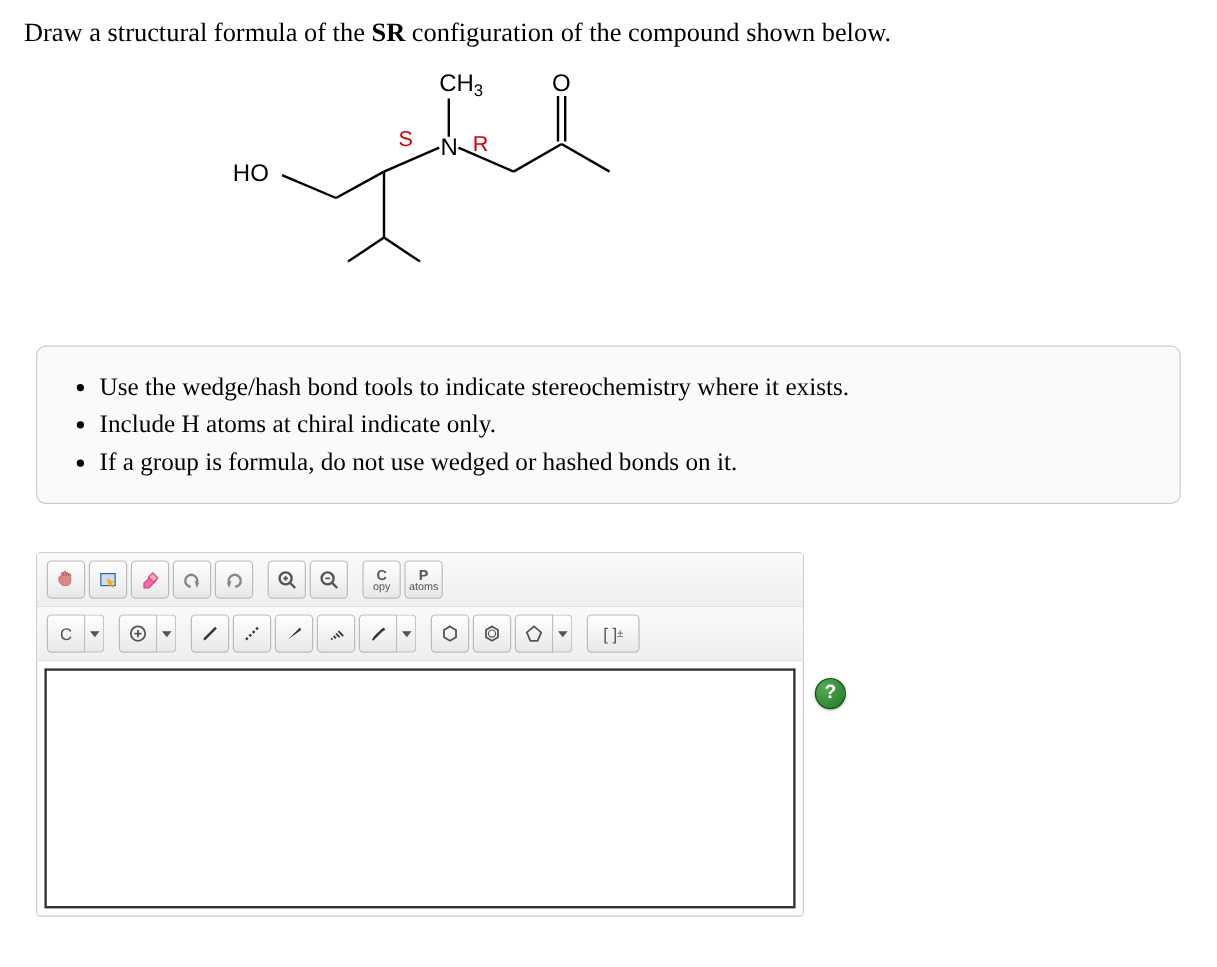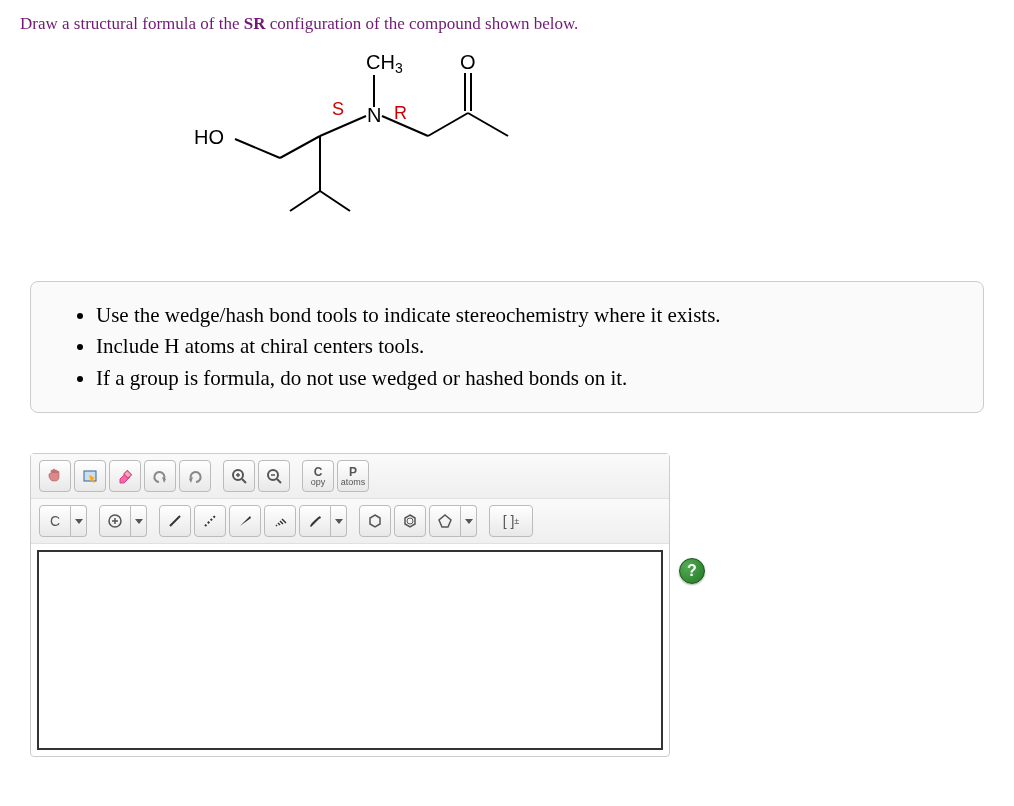--- a/index.html
+++ b/index.html
@@ -3,37 +3,37 @@
   <meta charset="utf-8">
   <style>
     * { box-sizing: border-box; margin: 0; padding: 0; }
     body {
       font-family: Georgia, 'Times New Roman', serif;
       background: #fff;
       padding: 12px 20px;
       width: 1014px;
     }
     .question-text {
-      font-size: 17px;
-      color: #701a75;
+      font-size: 22px;
+      color: #000000;
       margin-bottom: 15px;
       line-height: 1.4;
     }
     .question-text .bold { font-weight: bold; }
     .molecule-area {
       text-align: left;
       padding-left: 170px;
       margin-bottom: 30px;
     }
     .molecule-area svg { display: block; }
     .instruction-box {
       border: 1px solid #ccc;
       border-radius: 8px;
       background: #fafafa;
-      padding: 18px 41px;
+      padding: 18px 28px;
       margin: 20px 10px 40px 10px;
       font-size: 21px;
       line-height: 1.5;
     }
     .instruction-box ul {
       list-style: disc;
       padding-left: 24px;
     }
     .editor-wrap {
       border: 1px solid #ccc;
@@ -171,21 +171,21 @@
     <g font-family="Arial, sans-serif" font-size="18" fill="#c00">
       <text x="142" y="64"><tspan>S</tspan></text>
       <text x="204" y="68"><tspan>R</tspan></text>
     </g>
   </svg>
 </div>
 
 <div class="instruction-box">
   <ul>
     <li>Use the wedge/hash bond tools to indicate stereochemistry where it exists.</li>
-    <li>Include H atoms at chiral centers tools.</li>
+    <li>Include H atoms at chiral indicate only.</li>
     <li>If a group is formula, do not use wedged or hashed bonds on it.</li>
   </ul>
 </div>
 
 <div class="editor-wrap">
   <div class="toolbar-row">
     <div class="tool-btn">
       <svg width="18" height="18" viewBox="0 0 18 18">
           <path fill="#d88" stroke="#955" stroke-width="0.5" d="M5 7 v-3 a1 1 0 0 1 2 0 v2 v-3 a1 1 0 0 1 2 0 v3 v-2 a1 1 0 0 1 2 0 v2 v-1 a1 1 0 0 1 2 0 v5 c0 2 -1 4 -4 4 h-2 c-2 0 -3 -2 -4 -4 l0 -2 a1 1 0 0 1 2 -1 z"></path>
         </svg>

